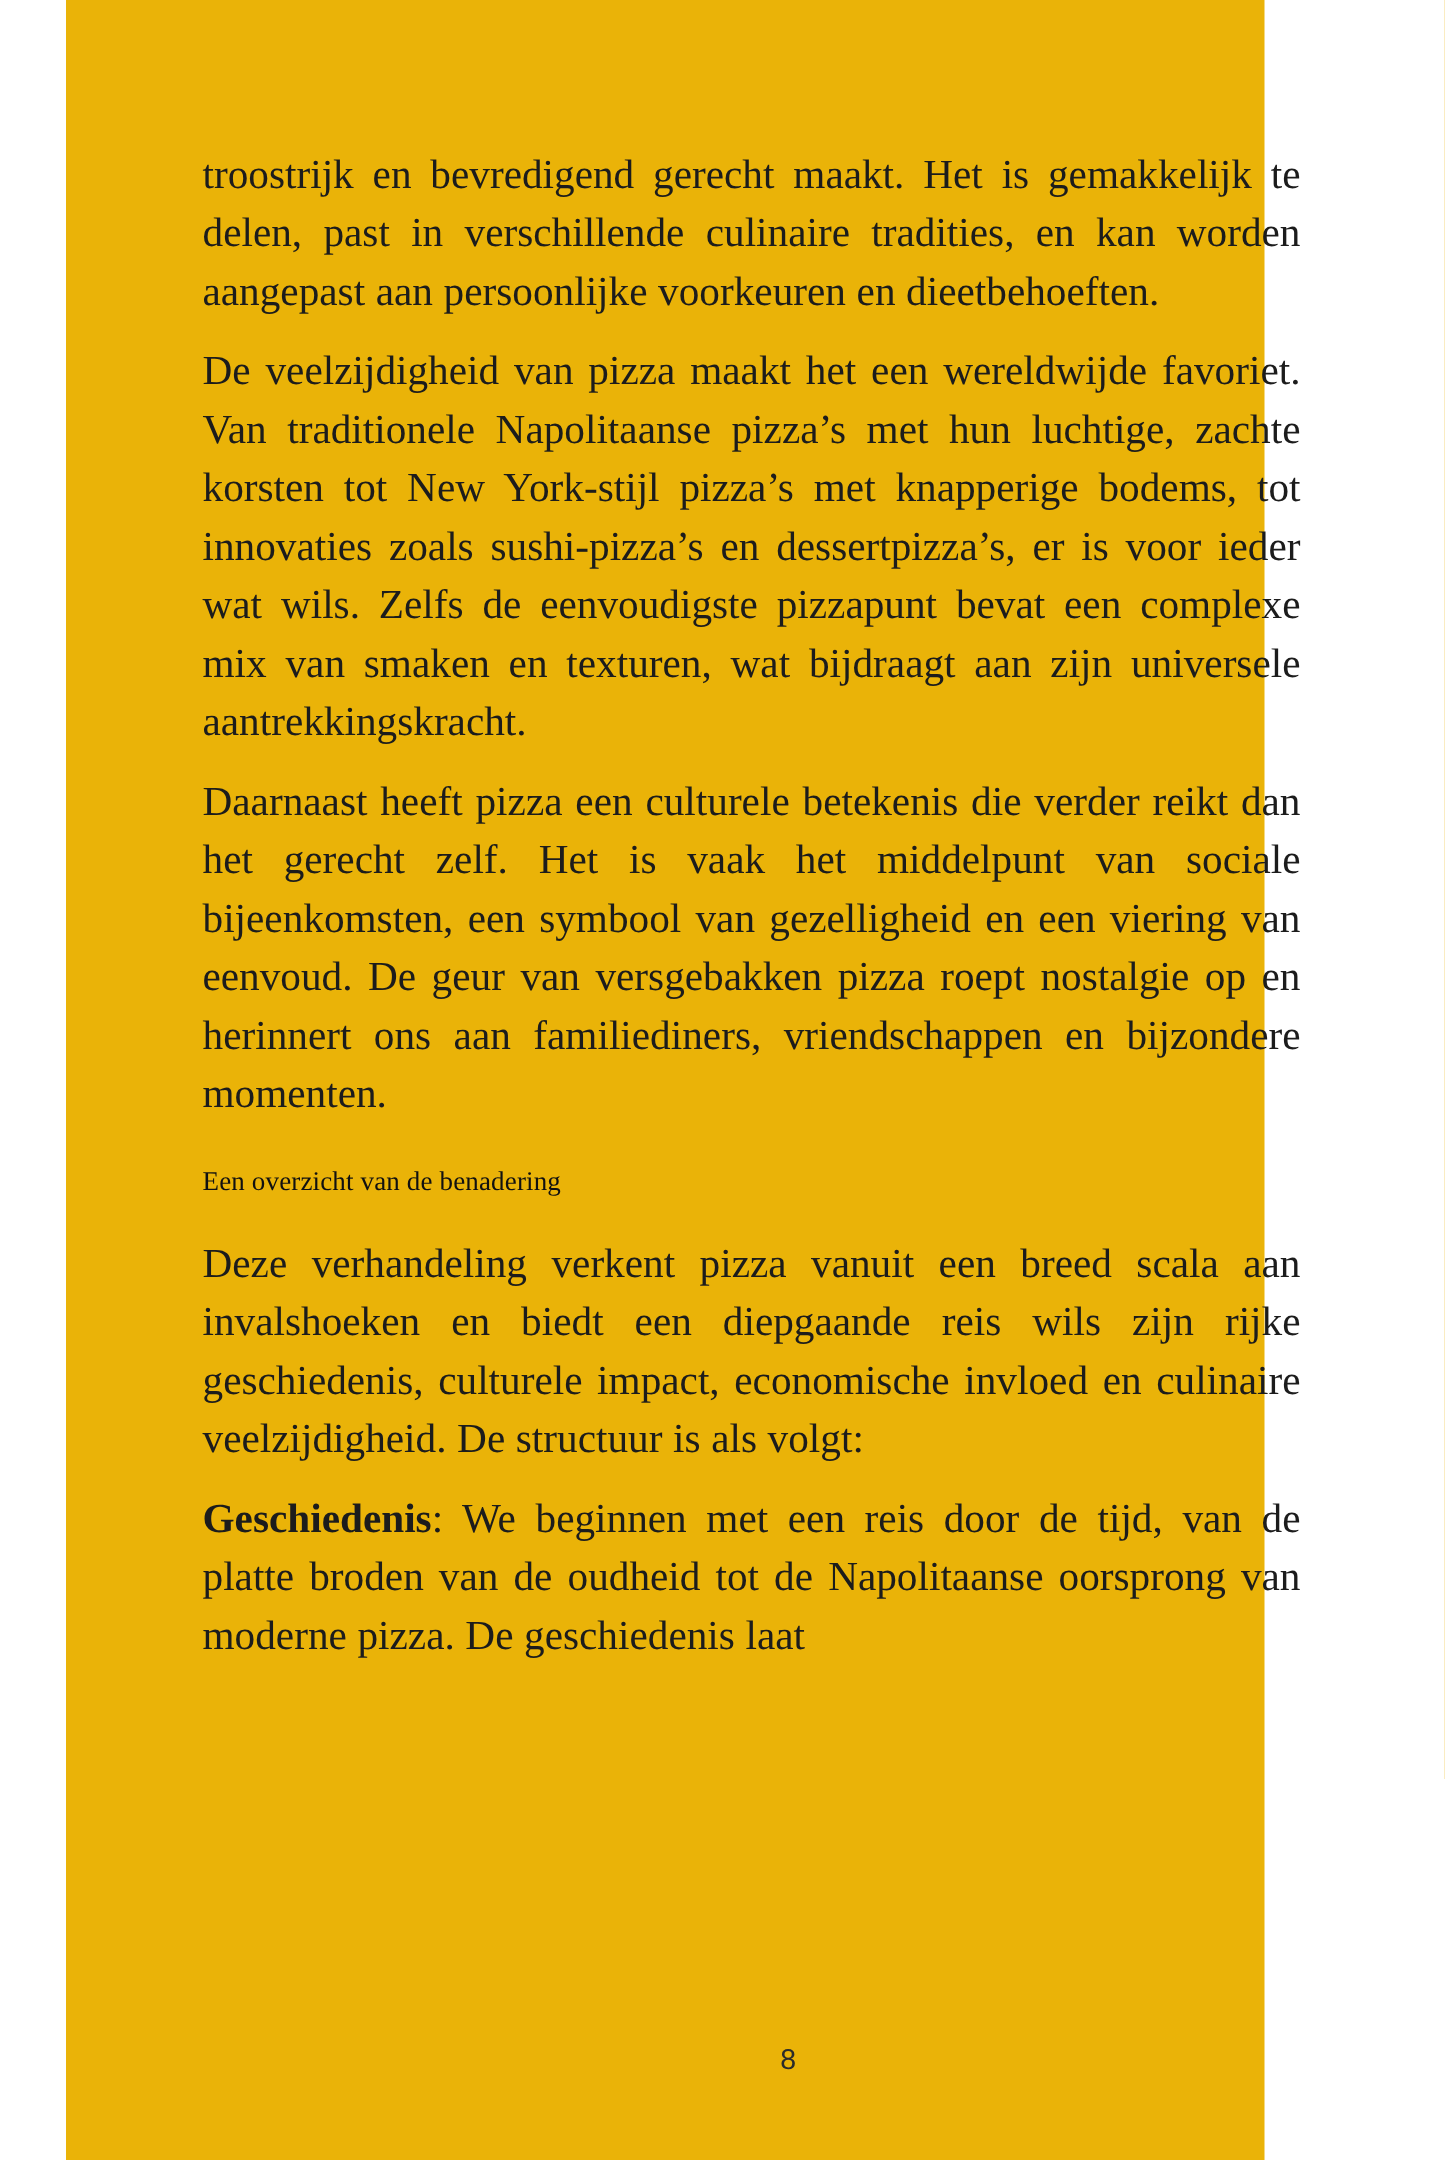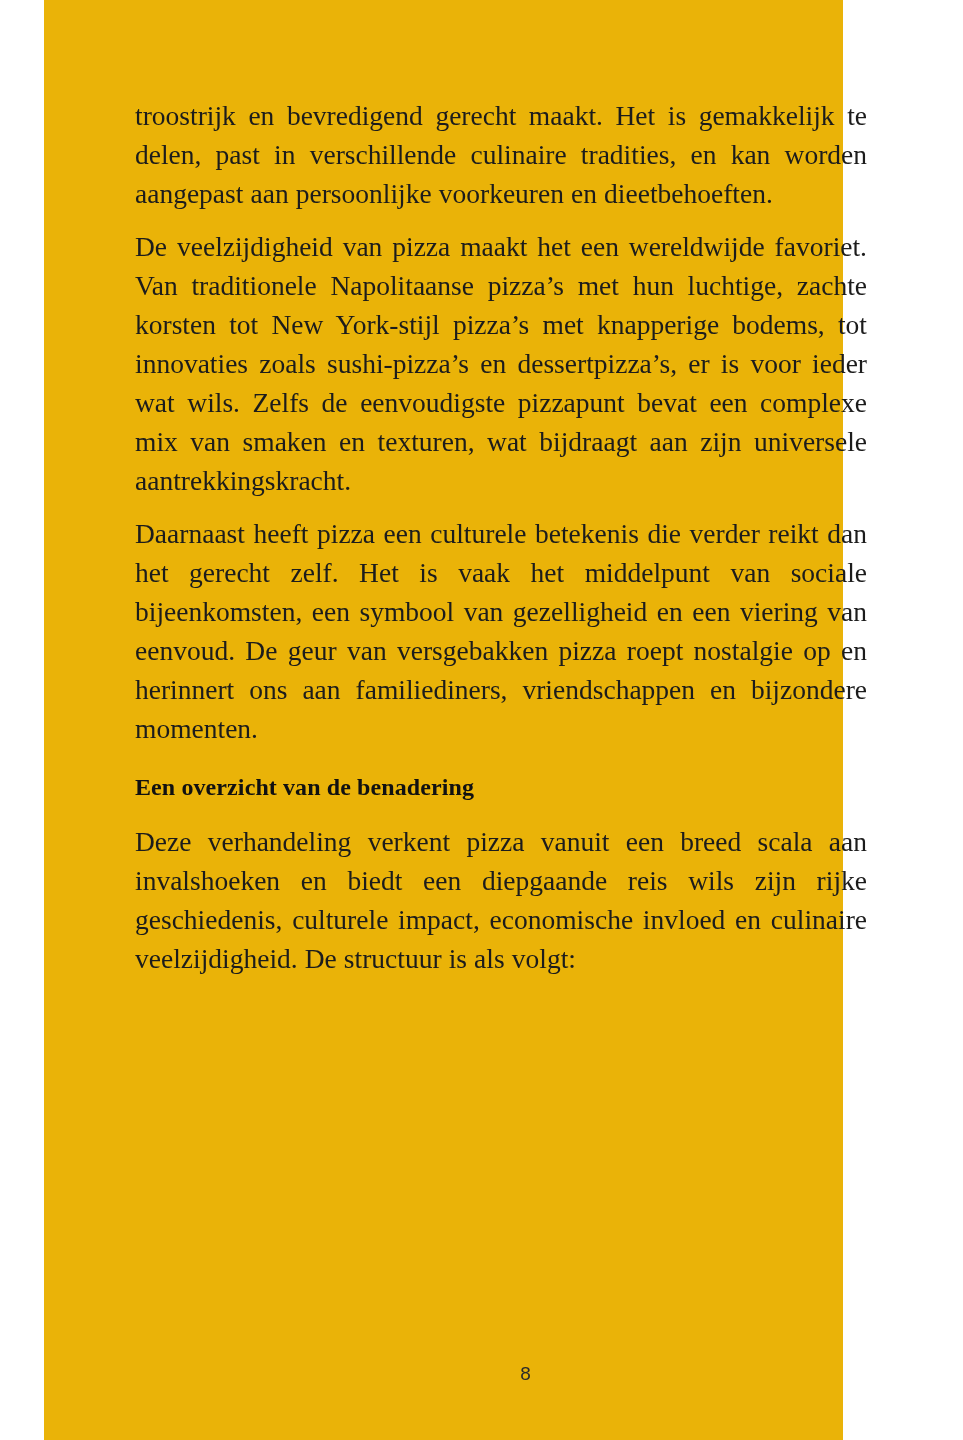--- a/index.html
+++ b/index.html
@@ -44,23 +44,23 @@
     word-spacing: 0.2px;
     color: #1c1c1c;
   }
 
   p.body-paragraph:last-child {
     margin-bottom: 0;
   }
 
   h2.section-heading {
     margin: 22px 0 18px 0;
-    font-size: 24px;
+    font-size: 18px;
     line-height: 34px;
-    font-weight: bold;
+    font-weight: normal;
     text-align: left;
     color: #111111;
     letter-spacing: 0.1px;
   }
 
   .lead-term {
     font-weight: bold;
   }
 
   .page-number {
@@ -85,18 +85,19 @@
     <p class="body-paragraph">troostrijk en bevredigend gerecht maakt. Het is gemakkelijk te delen, past in verschillende culinaire tradities, en kan worden aangepast aan persoonlijke voorkeuren en dieetbehoeften.</p>
 
     <p class="body-paragraph">De veelzijdigheid van pizza maakt het een wereldwijde favoriet. Van traditionele Napolitaanse pizza’s met hun luchtige, zachte korsten tot New York-stijl pizza’s met knapperige bodems, tot innovaties zoals sushi-pizza’s en dessertpizza’s, er is voor ieder wat wils. Zelfs de eenvoudigste pizzapunt bevat een complexe mix van smaken en texturen, wat bijdraagt aan zijn universele aantrekkingskracht.</p>
 
     <p class="body-paragraph">Daarnaast heeft pizza een culturele betekenis die verder reikt dan het gerecht zelf. Het is vaak het middelpunt van sociale bijeenkomsten, een symbool van gezelligheid en een viering van eenvoud. De geur van versgebakken pizza roept nostalgie op en herinnert ons aan familiediners, vriendschappen en bijzondere momenten.</p>
 
     <h2 class="section-heading">Een overzicht van de benadering</h2>
 
     <p class="body-paragraph">Deze verhandeling verkent pizza vanuit een breed scala aan invalshoeken en biedt een diepgaande reis wils zijn rijke geschiedenis, culturele impact, economische invloed en culinaire veelzijdigheid. De structuur is als volgt:</p>
 
+    <p class="body-paragraph"><span class="lead-term">Geschiedenis</span><span>: We beginnen met een reis door de tijd, van de platte broden van de oudheid tot de Napolitaanse oorsprong van moderne pizza. De geschiedenis laat</span></p>
 
   </div>
 
   <div class="page-number">8</div>
 
 </div>
 
 </body></html>

